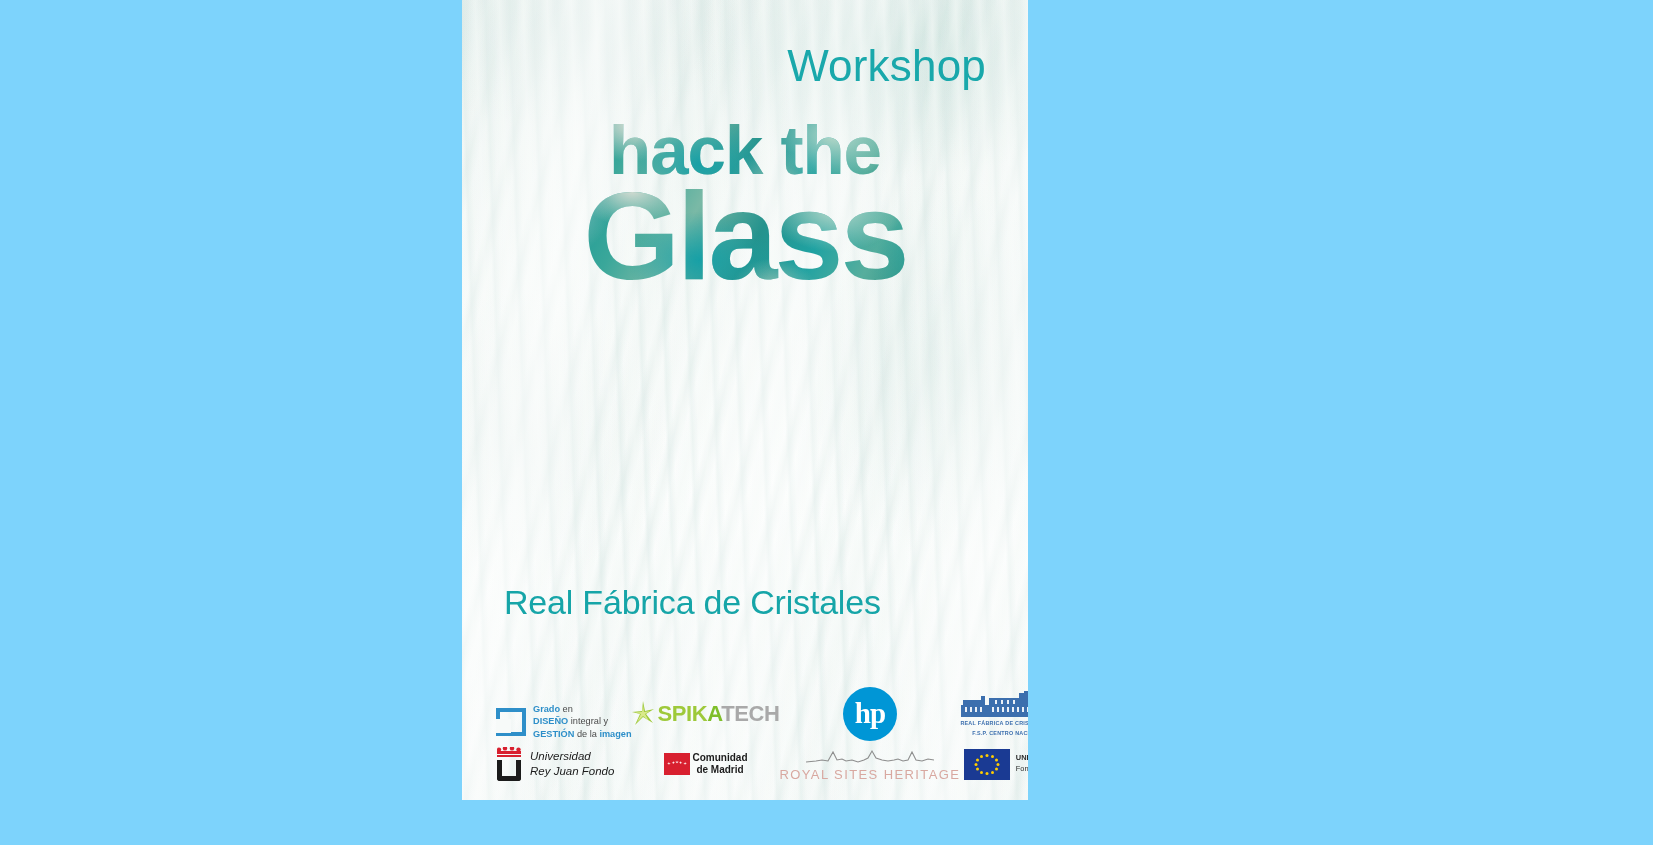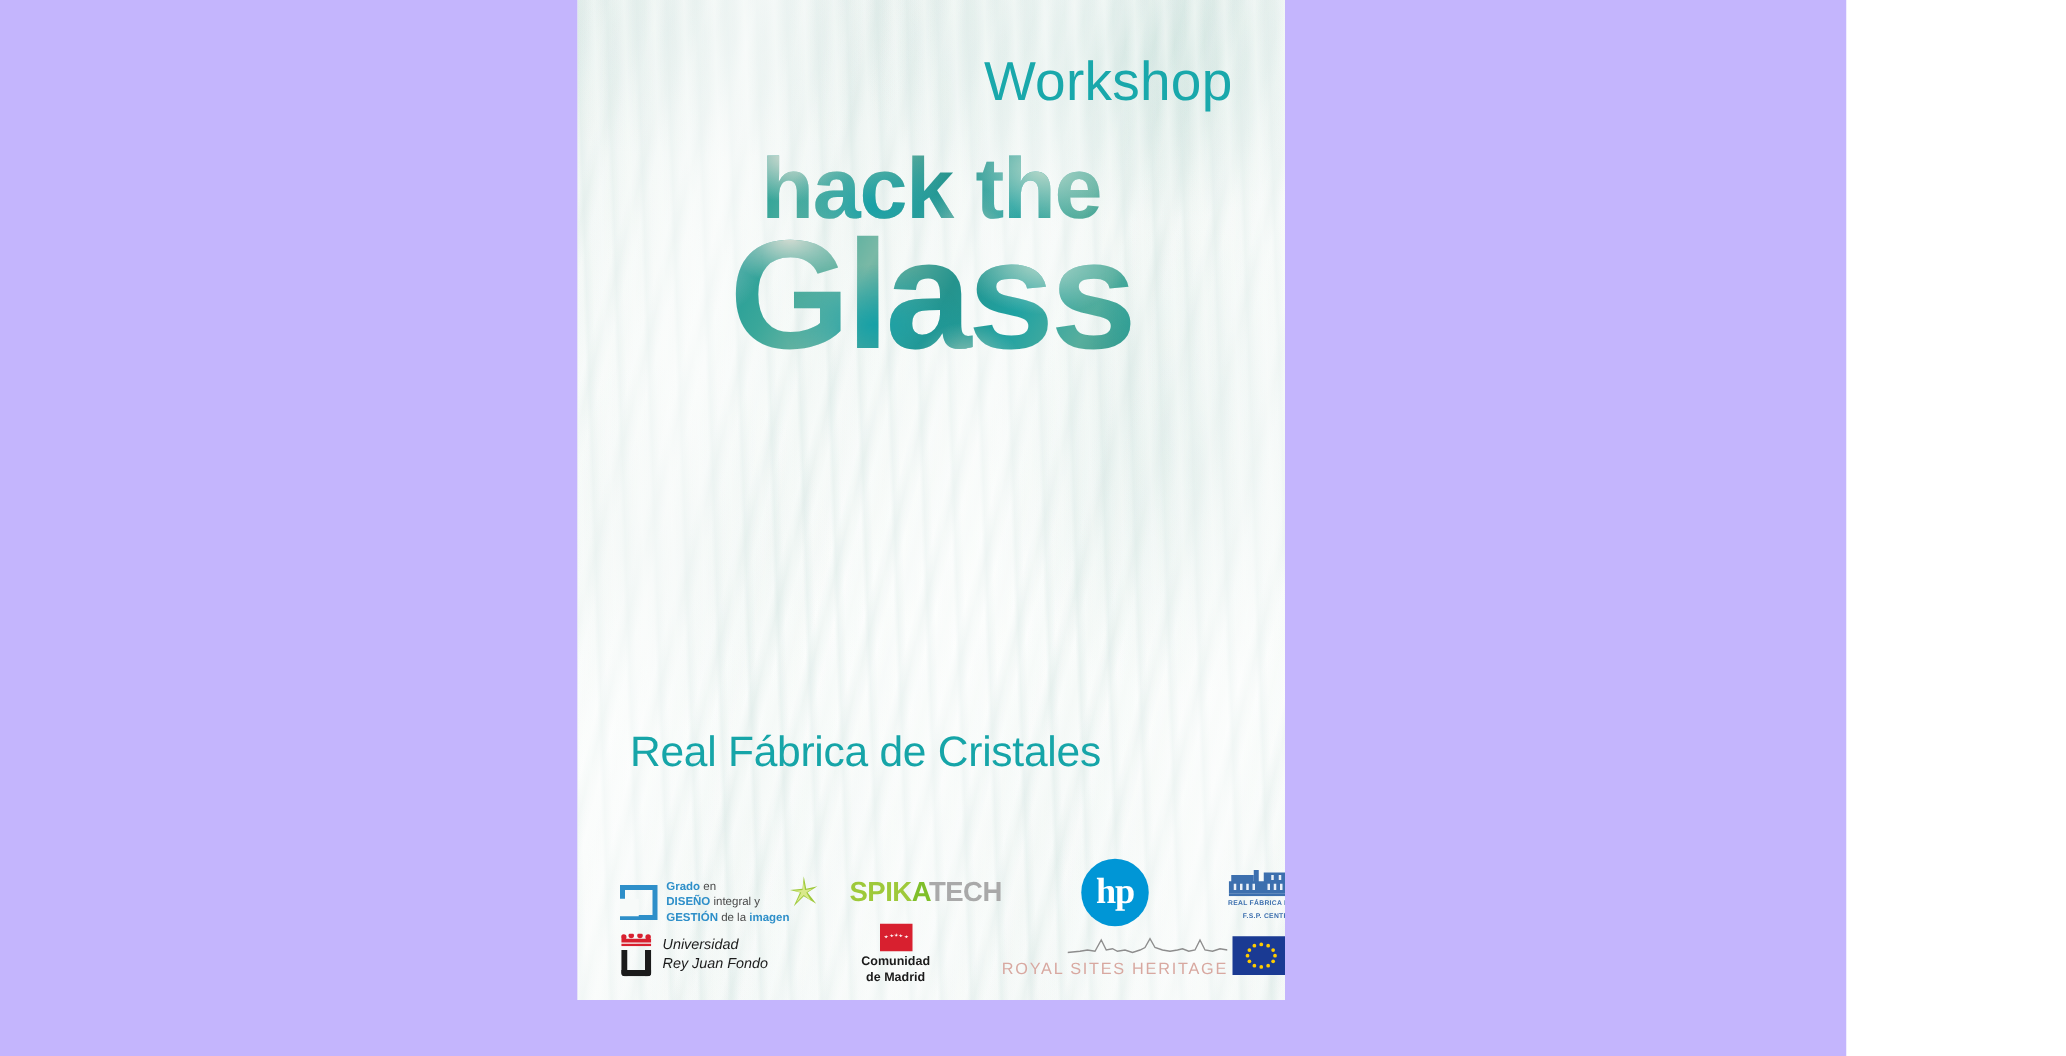--- a/index.html
+++ b/index.html
@@ -4,22 +4,22 @@
 <style>
   * { box-sizing: border-box; margin: 0; padding: 0; }
   html, body {
     width: 1653px; height: 845px;
     background: #ffffff;
     font-family: "Liberation Sans", sans-serif;
     overflow: hidden;
   }
   #stage {
     position: relative;
-    width: 1477px; height: 845px;
-    background: #c4b5fd;
+    width: 1653px; height: 845px;
+    background: #7dd3fc;
   }
 
   
   #poster {
     position: absolute;
     left: 462px; top: 0px;
     width: 566px; height: 800px;
     overflow: hidden;
     background: #f2f6f5;
   }
@@ -202,27 +202,27 @@
     content: "";
     position: absolute;
     left: 5px; top: -0px;
     width: 4px; height: 0;
   }
   .urjc-txt { font-size: 11.5px; line-height: 1.3; color: #1b1b1b; white-space: nowrap; font-style: italic; }
 
   
   .spika { display: flex; align-items: center; gap: 4px; }
   .spika-star { width: 22px; height: 26px; }
-  .spika-name { font-size: 22px; font-weight: 700; letter-spacing: -0.4px; white-space: nowrap; margin-left: 22px; }
+  .spika-name { font-size: 22px; font-weight: 700; letter-spacing: -0.4px; white-space: nowrap; }
   .spika-name .s1 { color: #9ec93a; }
   .spika-name .s2 { color: #7fbf2a; }
   .spika-name .s3 { color: #a9a9a9; }
 
   
-  .cm { display: flex; flex-direction: column; align-items: center; gap: 3px; }
+  .cm { display: flex; flex-direction: row; align-items: center; gap: 3px; }
   .cm-flag {
     width: 26px; height: 22px;
     background: #d8202f;
     display: flex; align-items: center; justify-content: center;
   }
   .cm-txt { font-size: 10px; font-weight: 700; color: #1b1b1b; line-height: 1.25; text-align: center; white-space: nowrap; }
 
   
   .hp {
     width: 54px; height: 54px;
@@ -231,21 +231,21 @@
     display: flex; align-items: center; justify-content: center;
     color: #ffffff;
     font-family: "Liberation Serif", serif;
     font-weight: 700;
     font-size: 29px;
     letter-spacing: -1px;
     padding-bottom: 2px;
   }
 
   
-  .rsh { display: flex; flex-direction: column; align-items: flex-end; gap: 1px; }
+  .rsh { display: flex; flex-direction: column; align-items: center; gap: 1px; }
   .rsh-line { width: 128px; height: 20px; }
   .rsh-txt {
     font-size: 13px; color: #d8a8a0; letter-spacing: 1.4px;
     white-space: nowrap;
   }
 
   
   .rf { display: flex; flex-direction: column; align-items: center; gap: 2px; }
   .rf-bldg { width: 130px; height: 26px; }
   .rf-txt { font-size: 5.4px; color: #3c6fae; letter-spacing: 0.25px; line-height: 1.5; text-align: center; white-space: nowrap; font-weight: 700; }

